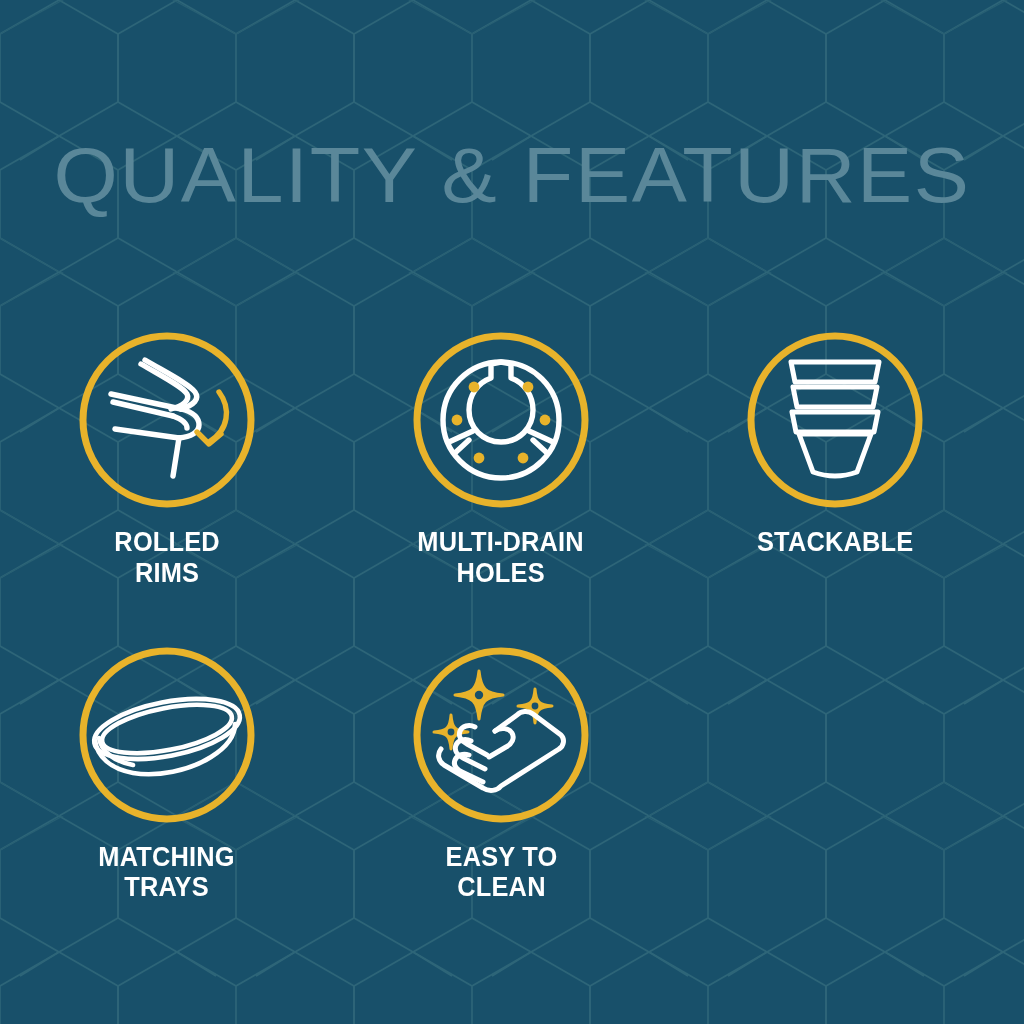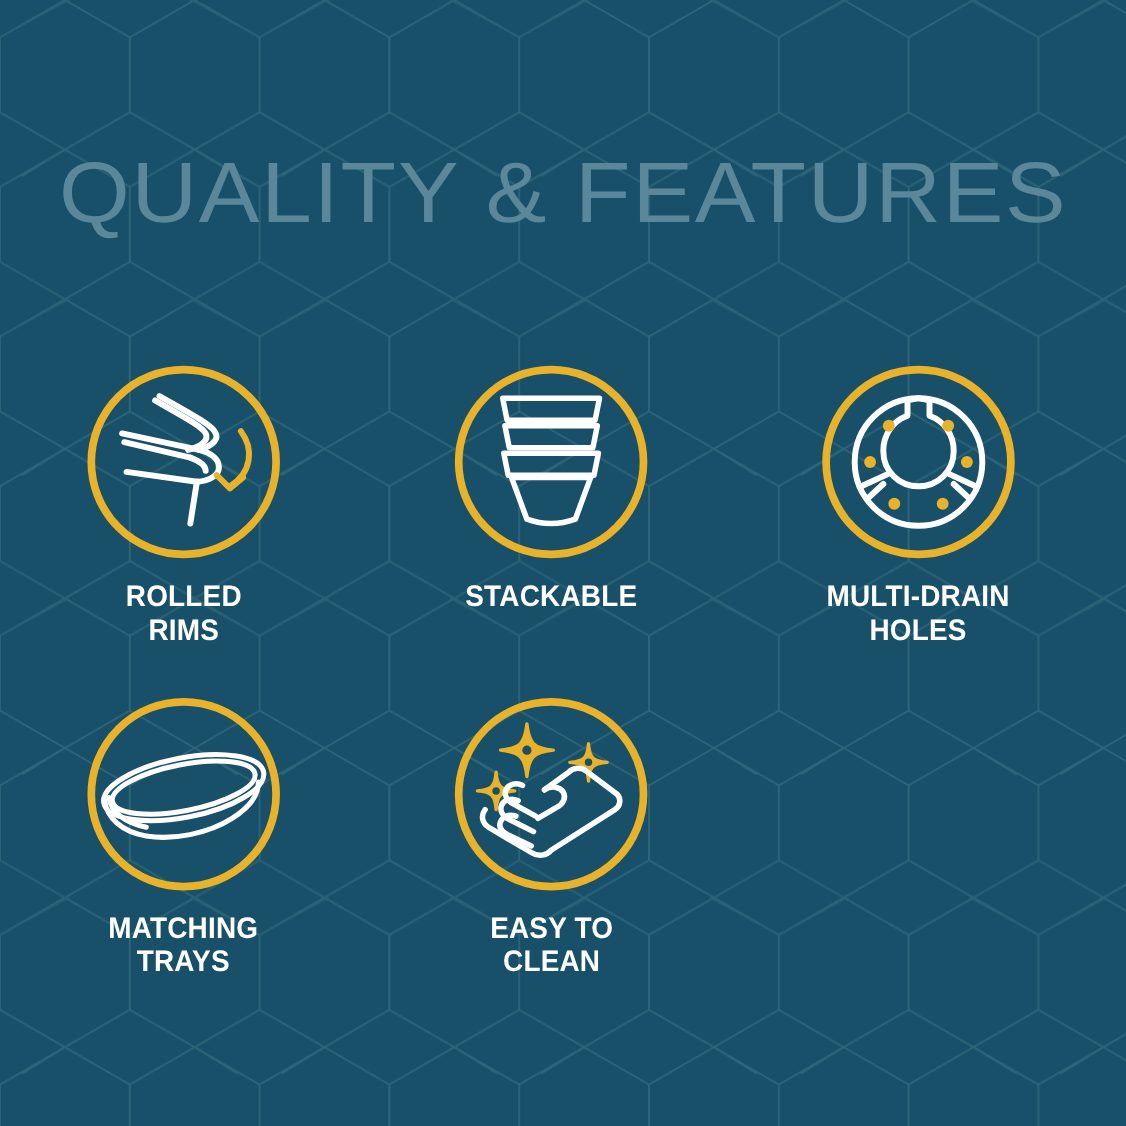--- a/index.html
+++ b/index.html
@@ -44,21 +44,21 @@
   }
   
   #features {
     position: absolute;
     top: 330px;
     left: 0;
     width: 1002px;
     display: grid;
     grid-template-columns: repeat(3, 1fr);
     grid-template-rows: auto auto;
-    row-gap: 43px;
+    row-gap: 56px;
   }
   .feature {
     display: flex;
     flex-direction: column;
     align-items: center;
   }
   .badge {
     position: relative;
     width: 180px;
     height: 180px;
@@ -131,35 +131,20 @@
         </svg>
       </div>
       <div class="feature-label">ROLLED
 RIMS</div>
     </div>
 
     <div class="feature">
       <div class="badge">
         <svg viewBox="0 0 180 180">
           <circle cx="90" cy="90" r="84" fill="none" stroke="#e8b32b" stroke-width="7"></circle>
-          <g fill="none" stroke="#ffffff" stroke-width="5" stroke-linejoin="round" stroke-linecap="round">
-            <path d="M46 32 L134 32 L130 52 L50 52 Z"></path>
-            <path d="M48 57 L132 57 L128 77 L52 77 Z"></path>
-            <path d="M47 82 L133 82 L129 102 L51 102 Z"></path>
-            <path d="M54 104 L126 104 L112 142 Q90 150 68 142 Z"></path>
-          </g>
-        </svg>
-      </div>
-      <div class="feature-label">STACKABLE</div>
-    </div>
-
-    <div class="feature">
-      <div class="badge">
-        <svg viewBox="0 0 180 180">
-          <circle cx="90" cy="90" r="84" fill="none" stroke="#e8b32b" stroke-width="7"></circle>
           <circle cx="90" cy="90" r="58" fill="none" stroke="#ffffff" stroke-width="5.4"></circle>
           <g fill="none" stroke="#ffffff" stroke-width="5.4" stroke-linejoin="round" stroke-linecap="round">
             <path d="M90 32
                      L80 34 L80 48
                      C66 53 58 66 58 80
                      C58 98 72 112 90 112
                      C108 112 122 98 122 80
                      C122 66 114 53 100 48
                      L100 34 Z"></path>
             <path d="M45 122 L58 110 M135 122 L122 110"></path>
@@ -176,20 +161,35 @@
         </svg>
       </div>
       <div class="feature-label">MULTI-DRAIN
 HOLES</div>
     </div>
 
     <div class="feature">
       <div class="badge">
         <svg viewBox="0 0 180 180">
           <circle cx="90" cy="90" r="84" fill="none" stroke="#e8b32b" stroke-width="7"></circle>
+          <g fill="none" stroke="#ffffff" stroke-width="5" stroke-linejoin="round" stroke-linecap="round">
+            <path d="M46 32 L134 32 L130 52 L50 52 Z"></path>
+            <path d="M48 57 L132 57 L128 77 L52 77 Z"></path>
+            <path d="M47 82 L133 82 L129 102 L51 102 Z"></path>
+            <path d="M54 104 L126 104 L112 142 Q90 150 68 142 Z"></path>
+          </g>
+        </svg>
+      </div>
+      <div class="feature-label">STACKABLE</div>
+    </div>
+
+    <div class="feature">
+      <div class="badge">
+        <svg viewBox="0 0 180 180">
+          <circle cx="90" cy="90" r="84" fill="none" stroke="#e8b32b" stroke-width="7"></circle>
           <g fill="none" stroke="#ffffff" stroke-width="4.6" stroke-linecap="round" stroke-linejoin="round">
             <ellipse cx="90" cy="84" rx="74" ry="27" transform="rotate(-11 90 84)"></ellipse>
             <ellipse cx="90" cy="84" rx="66" ry="21" transform="rotate(-11 90 84)"></ellipse>
             <path d="M18 95 C20 112 34 124 56 128
                      C80 132 112 126 134 112
                      C150 102 158 90 158 79"></path>
             <path d="M22 93 C24 106 36 116 56 120"></path>
           </g>
         </svg>
       </div>

